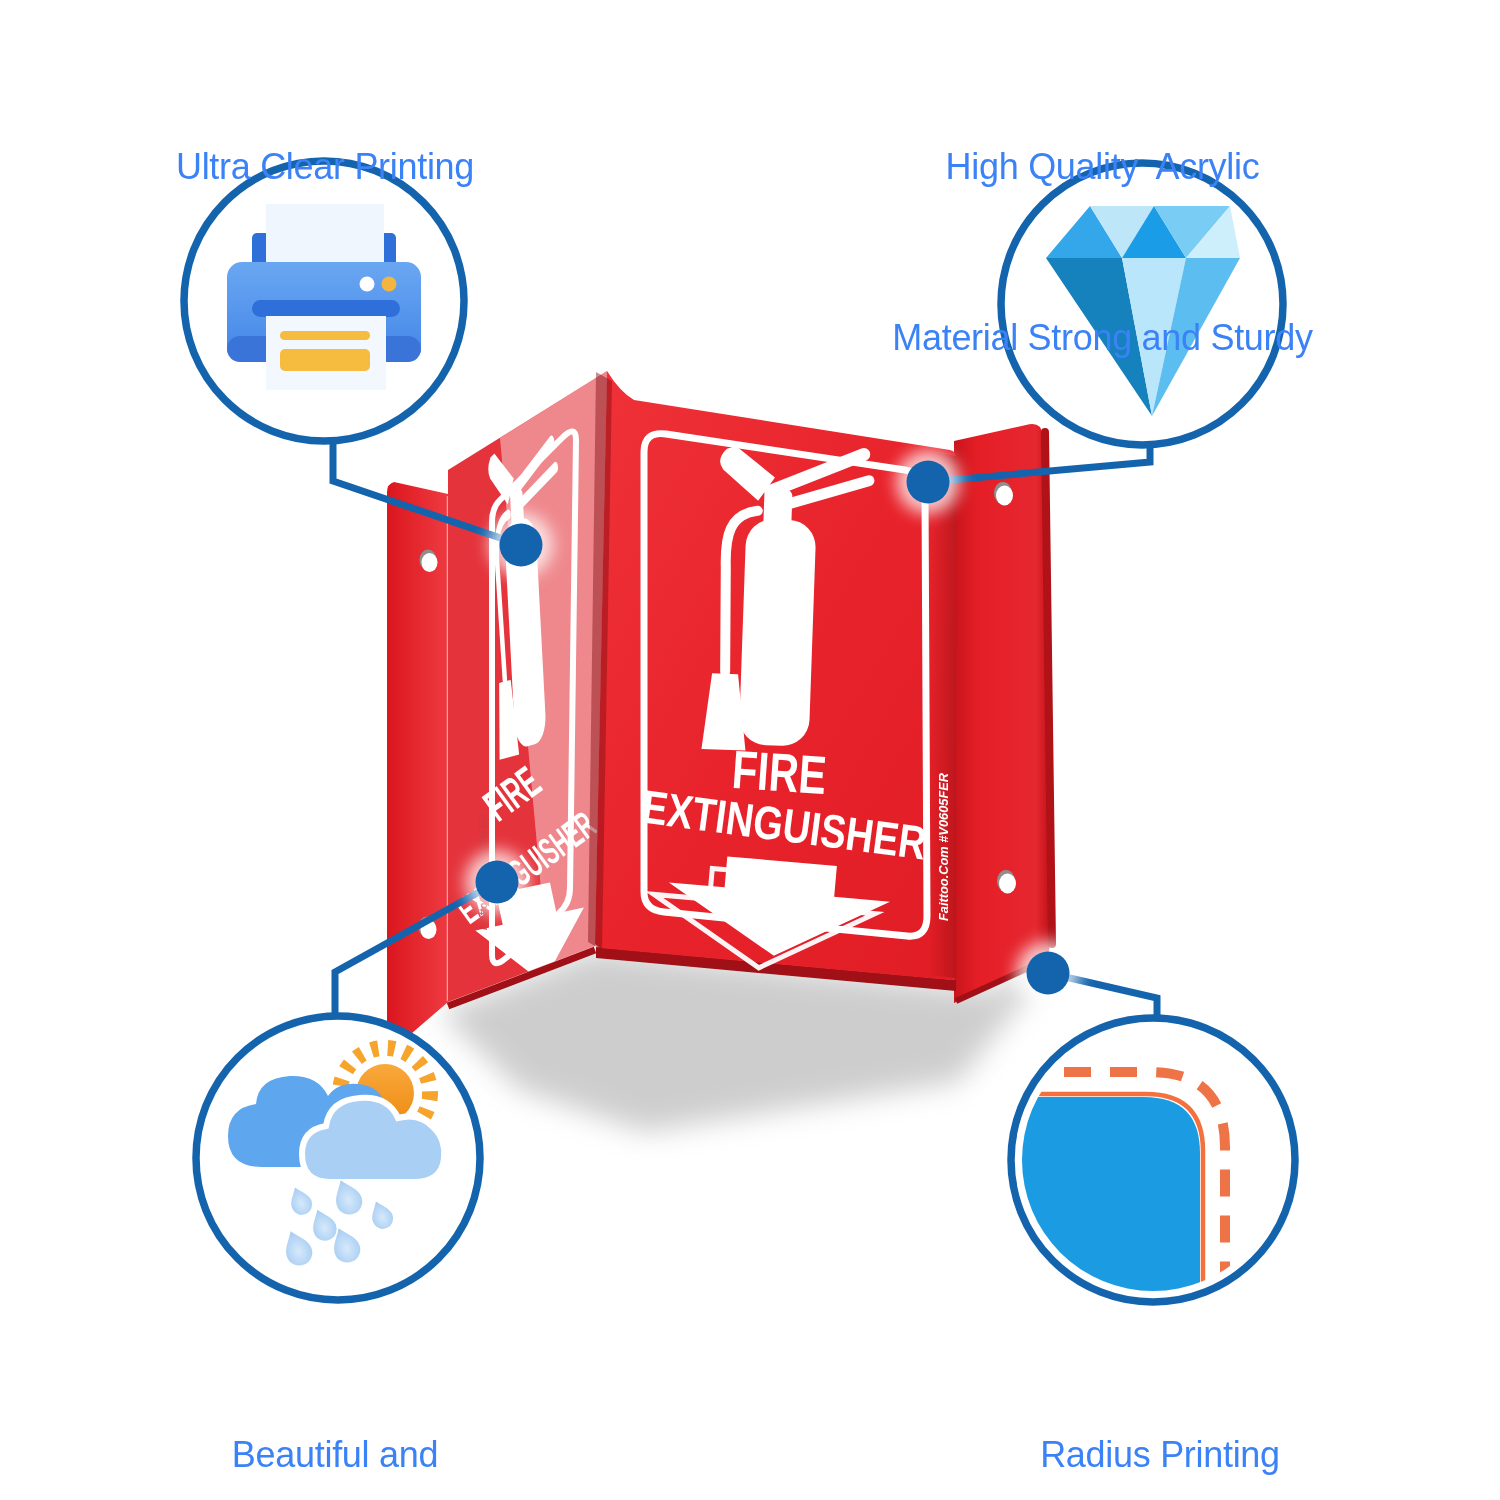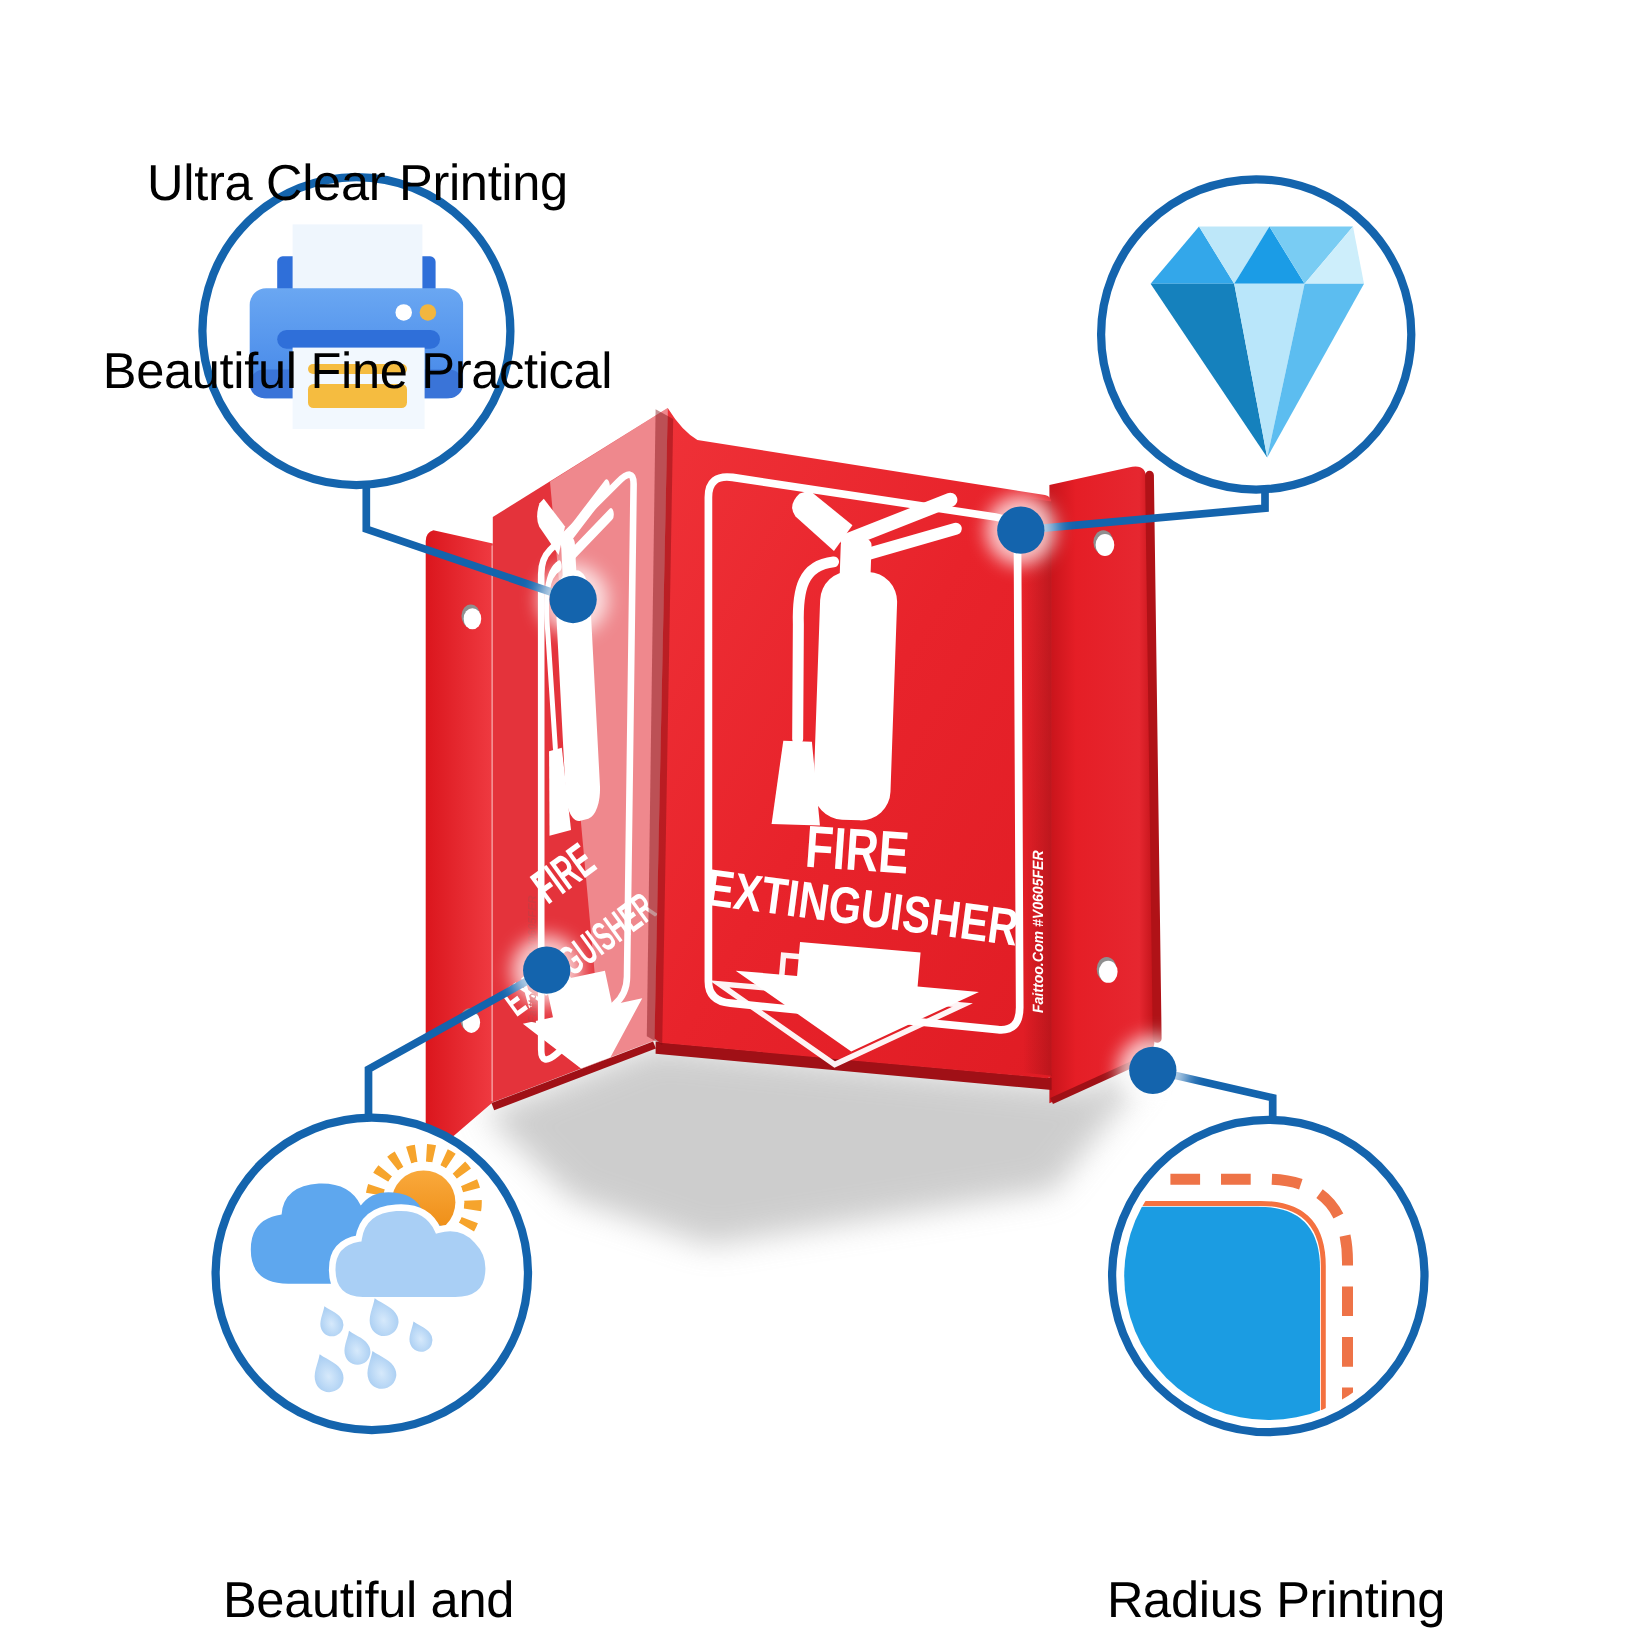--- a/index.html
+++ b/index.html
@@ -1,19 +1,19 @@
 <!DOCTYPE html>
 <html><head>
 <meta charset="utf-8">
 <style>
   html,body{margin:0;padding:0;background:#fff;}
   #stage{position:relative;width:1500px;height:1500px;background:#fff;overflow:hidden;
          font-family:"Liberation Sans", sans-serif;}
   #artwork{position:absolute;left:0;top:0;width:1500px;height:1500px;}
-  .caption{position:absolute;text-align:center;color:#000000;font-size:46px;line-height:57px;
+  .caption{position:absolute;text-align:center;color:#3b82f6;font-size:36px;line-height:57px;
            font-weight:500;letter-spacing:-0.3px;white-space:pre-wrap;z-index:2;}
   .cap-tl{left:15px;  top:24px;   width:620px;}
   .cap-tr{left:795px; top:24px;   width:615px;}
   .cap-bl{left:25px;  top:1312px; width:620px;}
   .cap-br{left:850px; top:1312px; width:620px;}
   .signtxt{font-family:"Liberation Sans",sans-serif;font-weight:bold;fill:#ffffff;}
 </style>
 </head>
 <body>
 
@@ -205,21 +205,24 @@
 
     <g clip-path="url(#cornClip)">
       <path d="M 1010 1097 L 1144 1097 Q 1200 1097 1200 1153 L 1200 1295 L 1010 1295 Z" fill="#1b9ce2"></path>
       <path d="M 1010 1094 L 1146 1094 Q 1203 1094 1203 1151 L 1203 1293" fill="none" stroke="#f4713f" stroke-width="4.5"></path>
       <path d="M 1018 1072 L 1150 1072 Q 1225 1072 1225 1147 L 1225 1282" fill="none" stroke="#ee7347" stroke-width="10" stroke-dasharray="27 19"></path>
     </g>
   </svg>
 
   <div class="caption cap-tl">
     <div>Ultra Clear Printing</div>
-    <div>Beautiful Fine Practical</div>
+  </div>
+  <div class="caption cap-tr">
+    <div>High Quality  Acrylic</div>
+    <div>Material Strong and Sturdy</div>
   </div>
   <div class="caption cap-bl">
     <div>Beautiful and</div>
     
     
   </div>
   <div class="caption cap-br">
     <div>Radius Printing</div>
     
     

